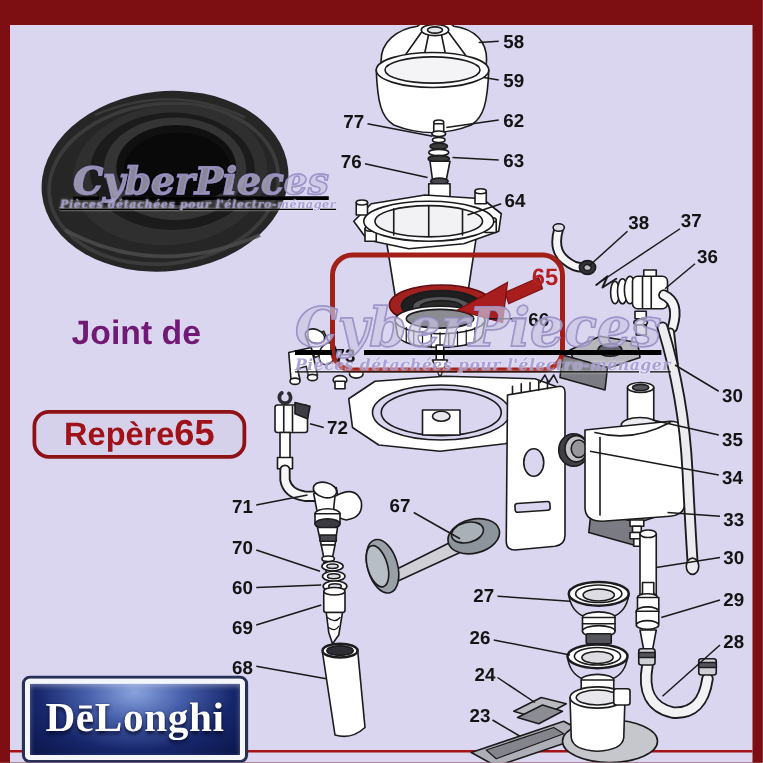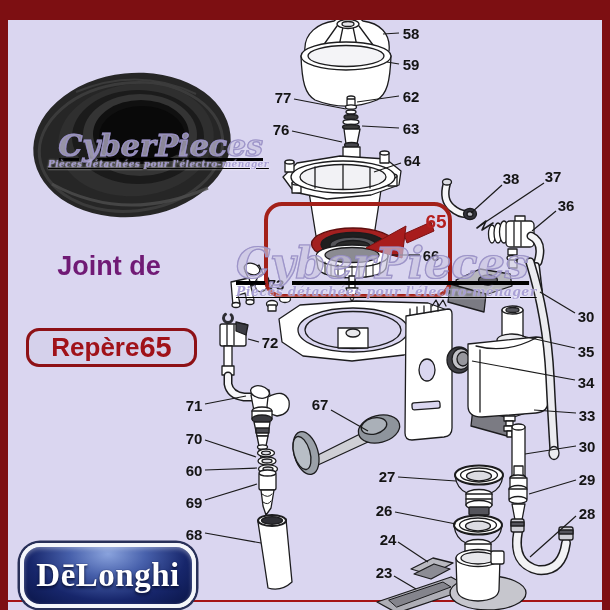--- a/index.html
+++ b/index.html
@@ -21,21 +21,21 @@
   .wm-diagram .big{font-size:43px;}
   .wm-diagram .small{font-size:12.5px;}
 
   .title{position:absolute;left:10px;top:230px;width:182px;z-index:4;text-align:center;
          font:700 27px/33px "Liberation Sans",sans-serif;color:#701a75;}
   .badge{position:absolute;left:18px;top:308px;width:165px;height:33px;z-index:4;
          border:3px solid #8e1116;border-radius:13px;background:#d5d1eb;
          display:flex;align-items:center;justify-content:center;
          font:700 26px "Liberation Sans",sans-serif;color:#a01219;}
   .badge .val{font-size:29px;}
-  .logo{position:absolute;left:12px;top:523px;width:176px;height:65px;z-index:4;border-radius:20px;
+  .logo{position:absolute;left:12px;top:523px;width:176px;height:65px;z-index:4;border-radius:4px;
         background:radial-gradient(ellipse at 50% 12%, #8aa3dd 0%, #4760ab 32%, #17266b 66%, #0a1547 100%);
         border:4px solid #f4f6fa;box-shadow:0 0 0 2.5px #283058, inset 0 2px 4px rgba(255,255,255,.35);
         display:flex;align-items:center;justify-content:center;box-sizing:border-box;}
   .logo span{font:700 33px "Liberation Serif",serif;color:#ffffff;letter-spacing:.5px;
         text-shadow:0 2px 3px rgba(5,10,40,.85), 0 0 1px #0c1850;}
 </style>
 </head>
 <body>
 
 <div class="frame">

